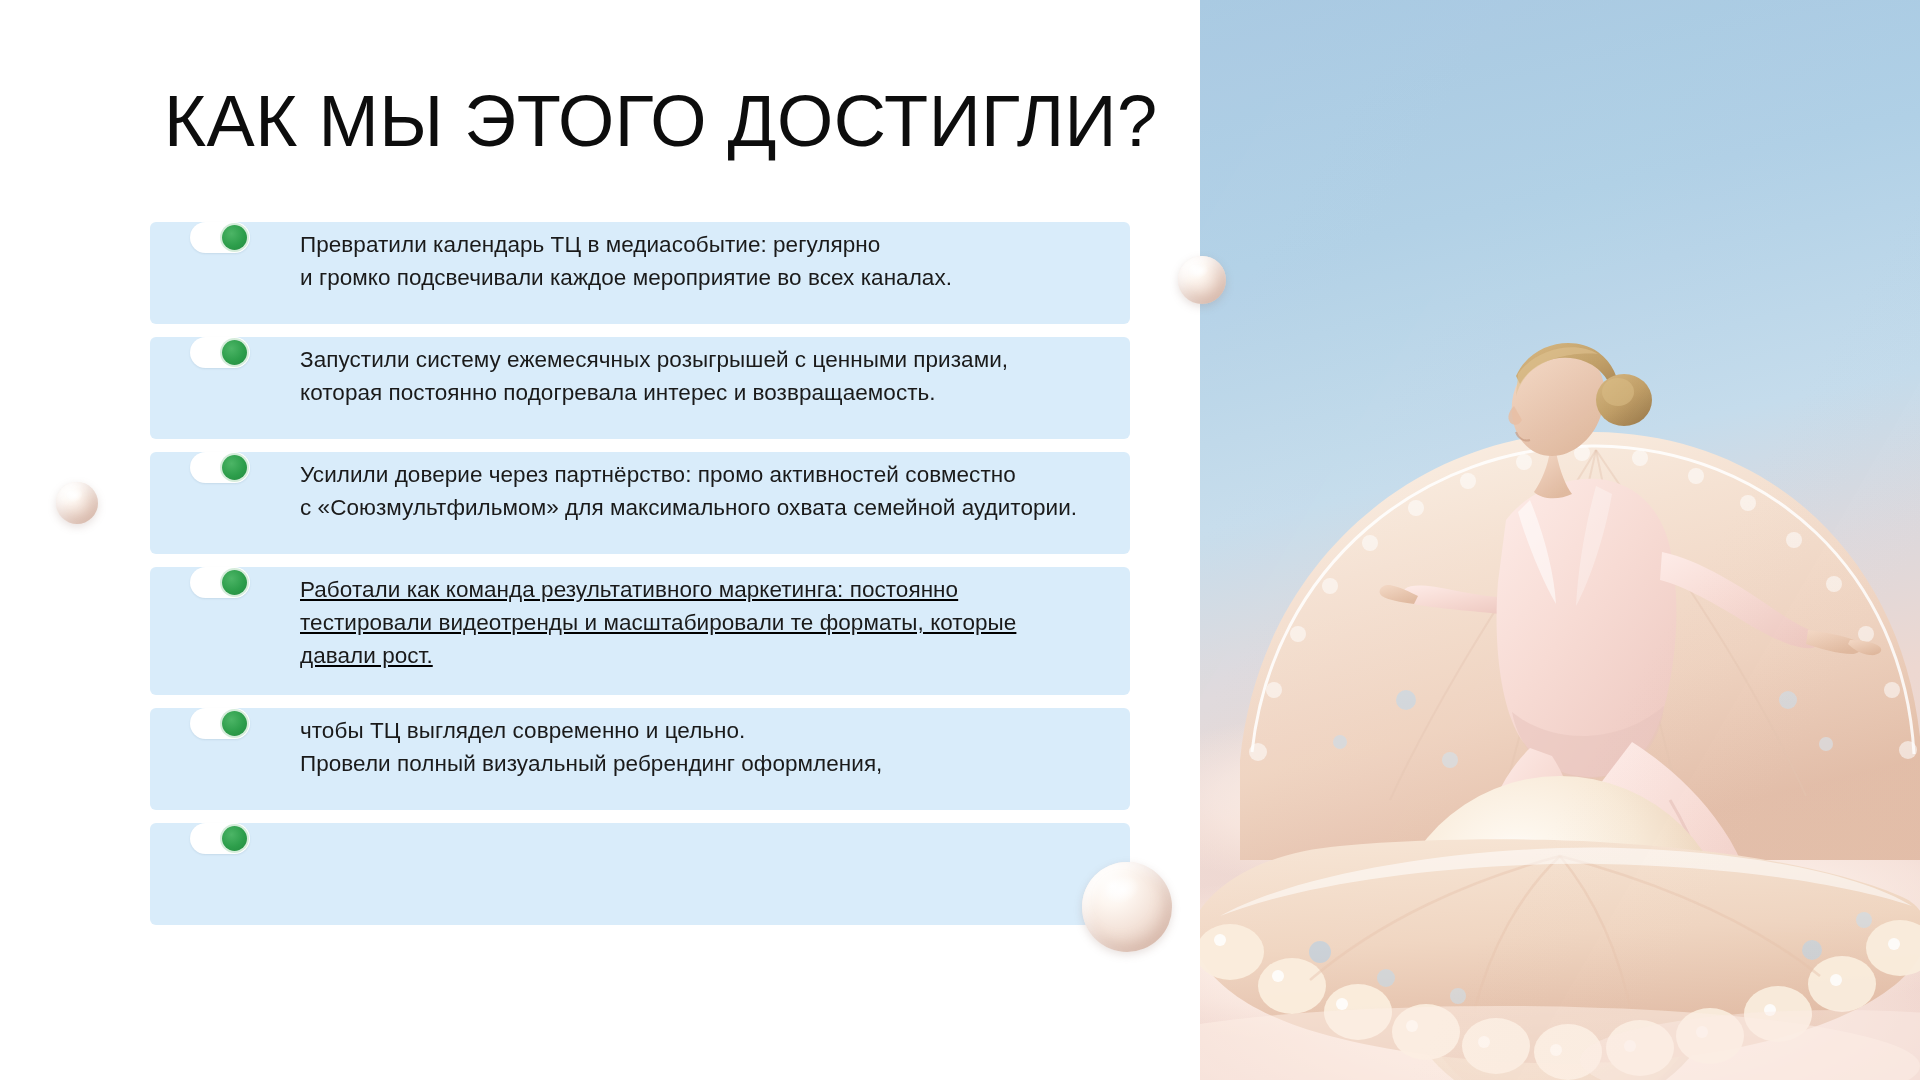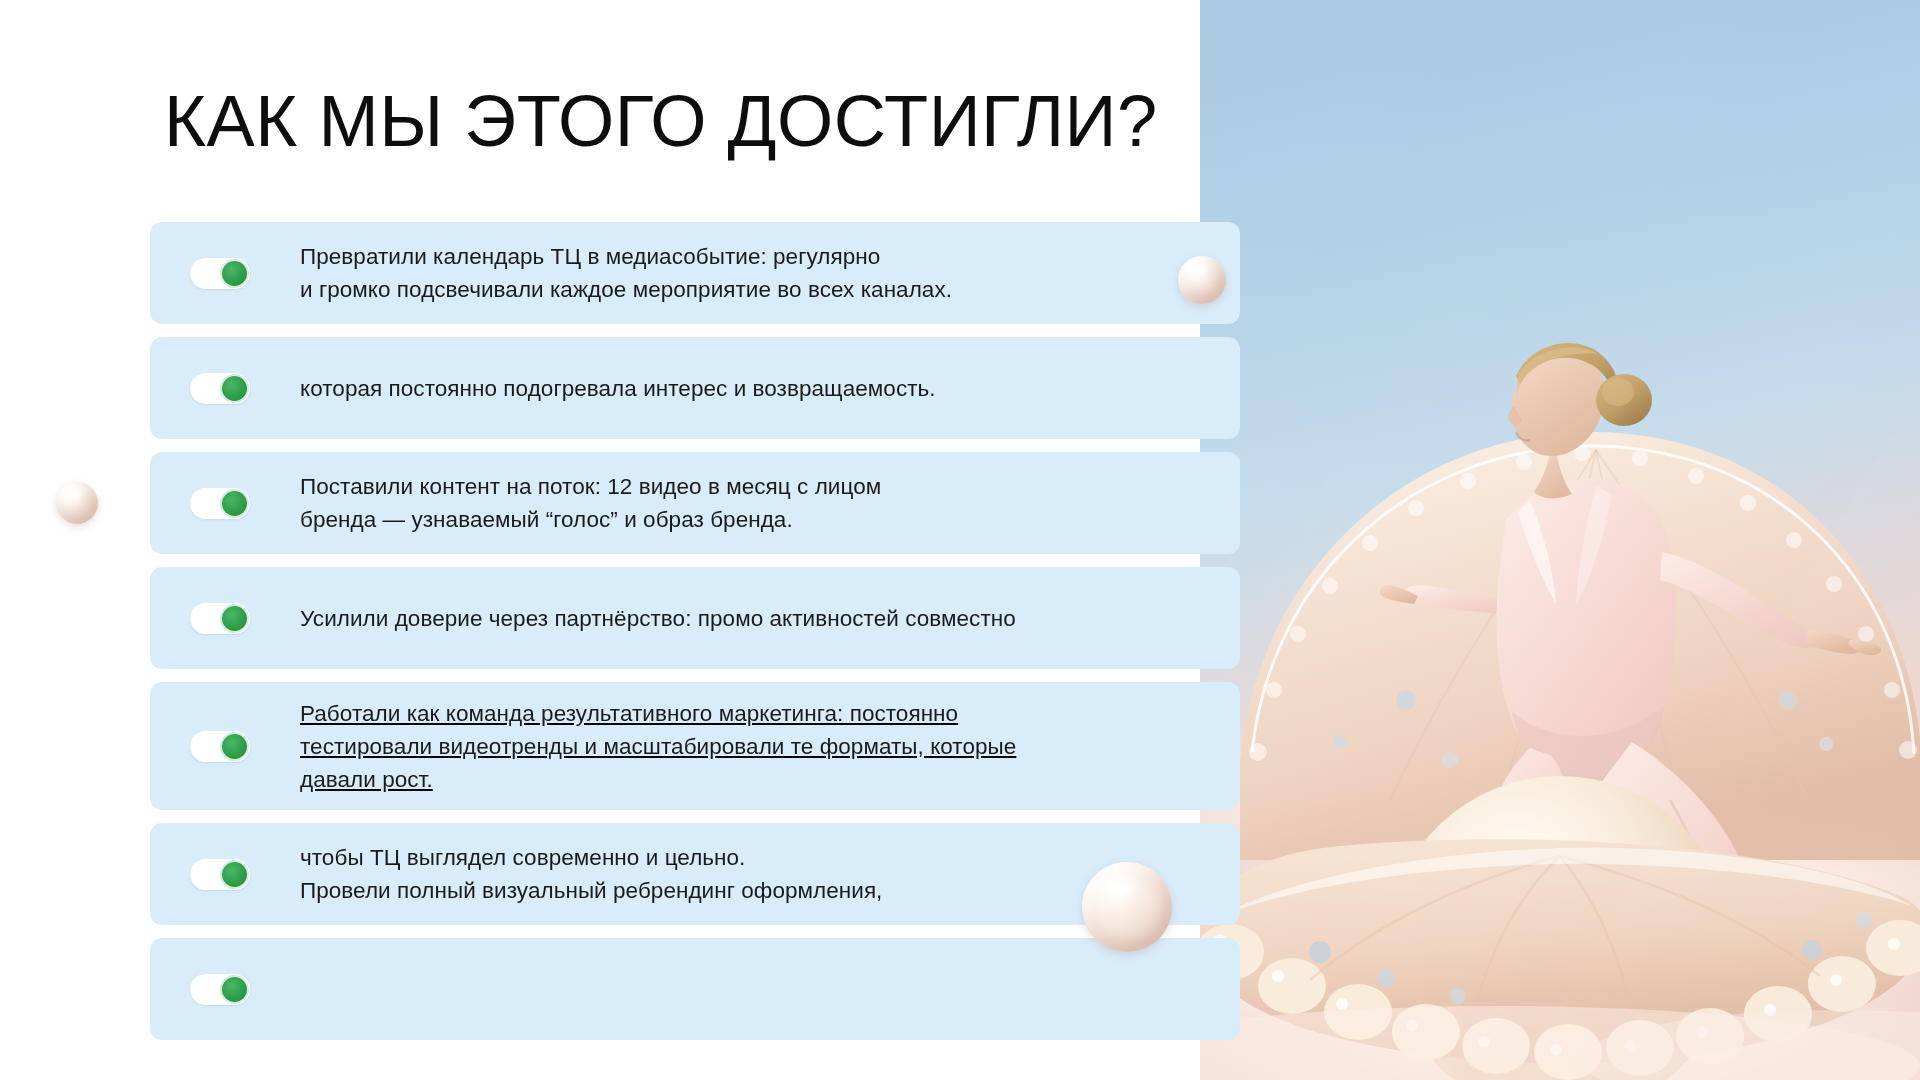--- a/index.html
+++ b/index.html
@@ -40,26 +40,25 @@
   }
 
   #cards {
     position:absolute;
     left:150px; top:222px;
     width:1000px;
   }
 
   .card {
     position:relative;
-    width:1090px;
+    width:980px;
     background:#d9ecfa;
-    border-radius:12px;
+    border-radius:6px;
     margin-bottom:13px;
     display:flex;
-    align-items:center;
     padding:0 0 0 40px;
     min-height:102px;
   }
   .card.tall { min-height:128px;text-decoration:underline; }
 
   .toggle {
     flex:0 0 auto;
     position:relative;
     width:60px; height:31px;
     background:#ffffff;
@@ -433,40 +432,33 @@
           <span class="ln">Превратили календарь ТЦ в медиасобытие: регулярно</span>
           <span class="ln">и громко подсвечивали каждое мероприятие во всех каналах.</span>
         </div>
       </div>
 
       <div class="card">
         <div class="toggle">
           <div class="knob"></div>
         </div>
         <div class="card-text">
+          <span class="ln">Запустили систему ежемесячных розыгрышей с ценными призами,</span>
           <span class="ln">которая постоянно подогревала интерес и возвращаемость.</span>
         </div>
       </div>
 
-      <div class="card">
-        <div class="toggle">
-          <div class="knob"></div>
-        </div>
-        <div class="card-text">
-          <span class="ln">Поставили контент на поток: 12 видео в месяц с лицом</span>
-          <span class="ln">бренда — узнаваемый “голос” и образ бренда.</span>
-        </div>
-      </div>
 
       <div class="card">
         <div class="toggle">
           <div class="knob"></div>
         </div>
         <div class="card-text">
           <span class="ln">Усилили доверие через партнёрство: промо активностей совместно</span>
+          <span class="ln">с «Союзмультфильмом» для максимального охвата семейной аудитории.</span>
         </div>
       </div>
 
       <div class="card tall">
         <div class="toggle">
           <div class="knob"></div>
         </div>
         <div class="card-text">
           <span class="ln">Работали как команда результативного маркетинга: постоянно</span>
           <span class="ln">тестировали видеотренды и масштабировали те форматы, которые</span>

